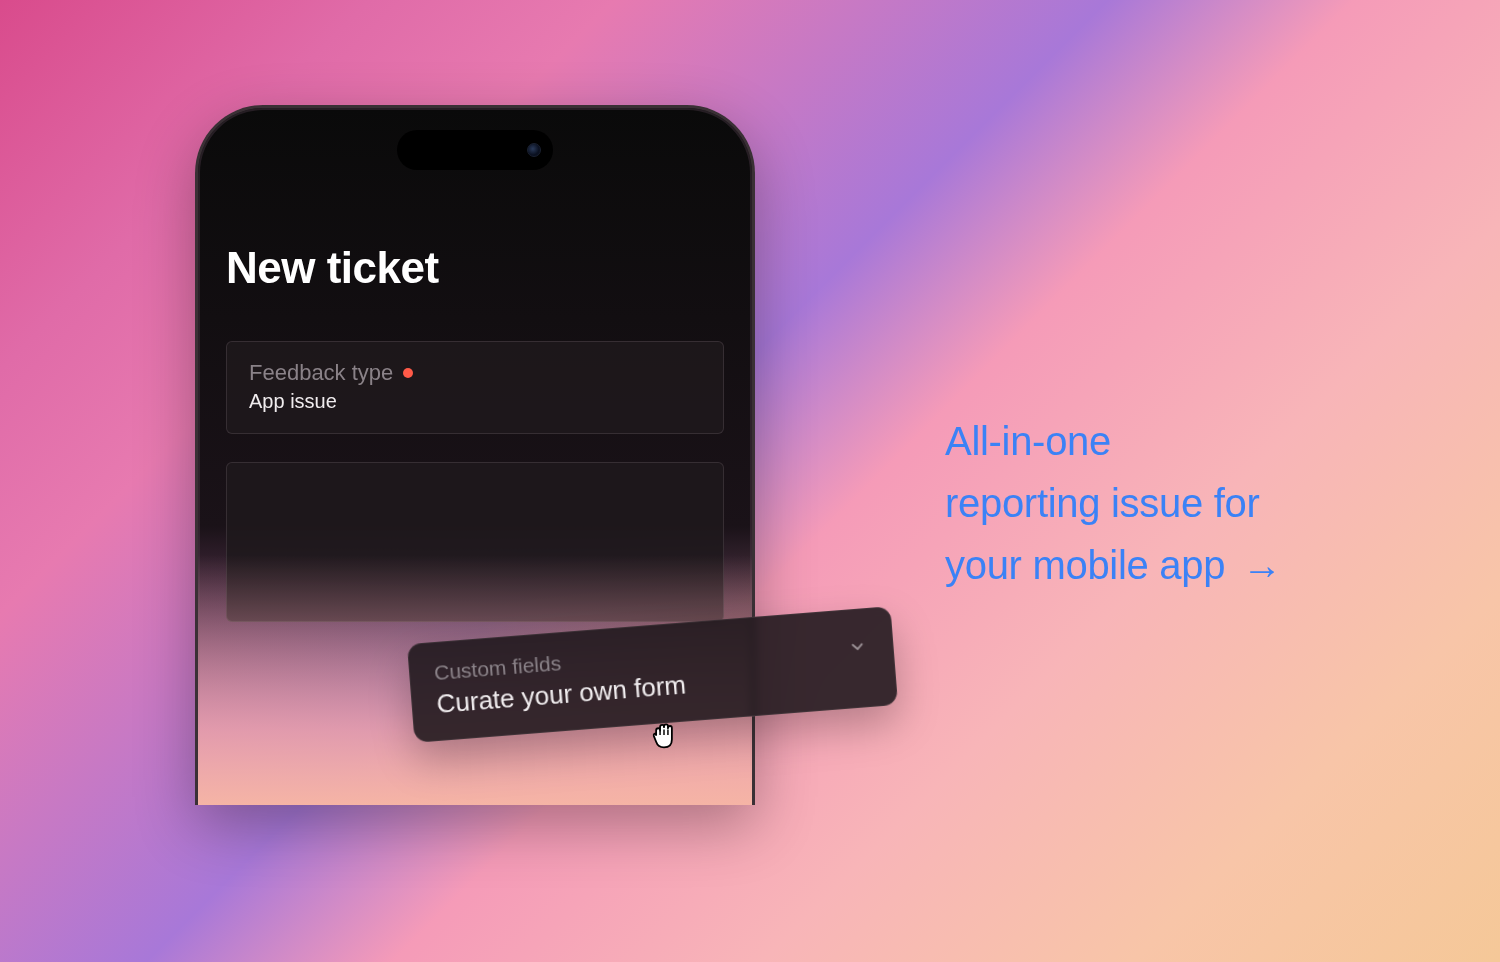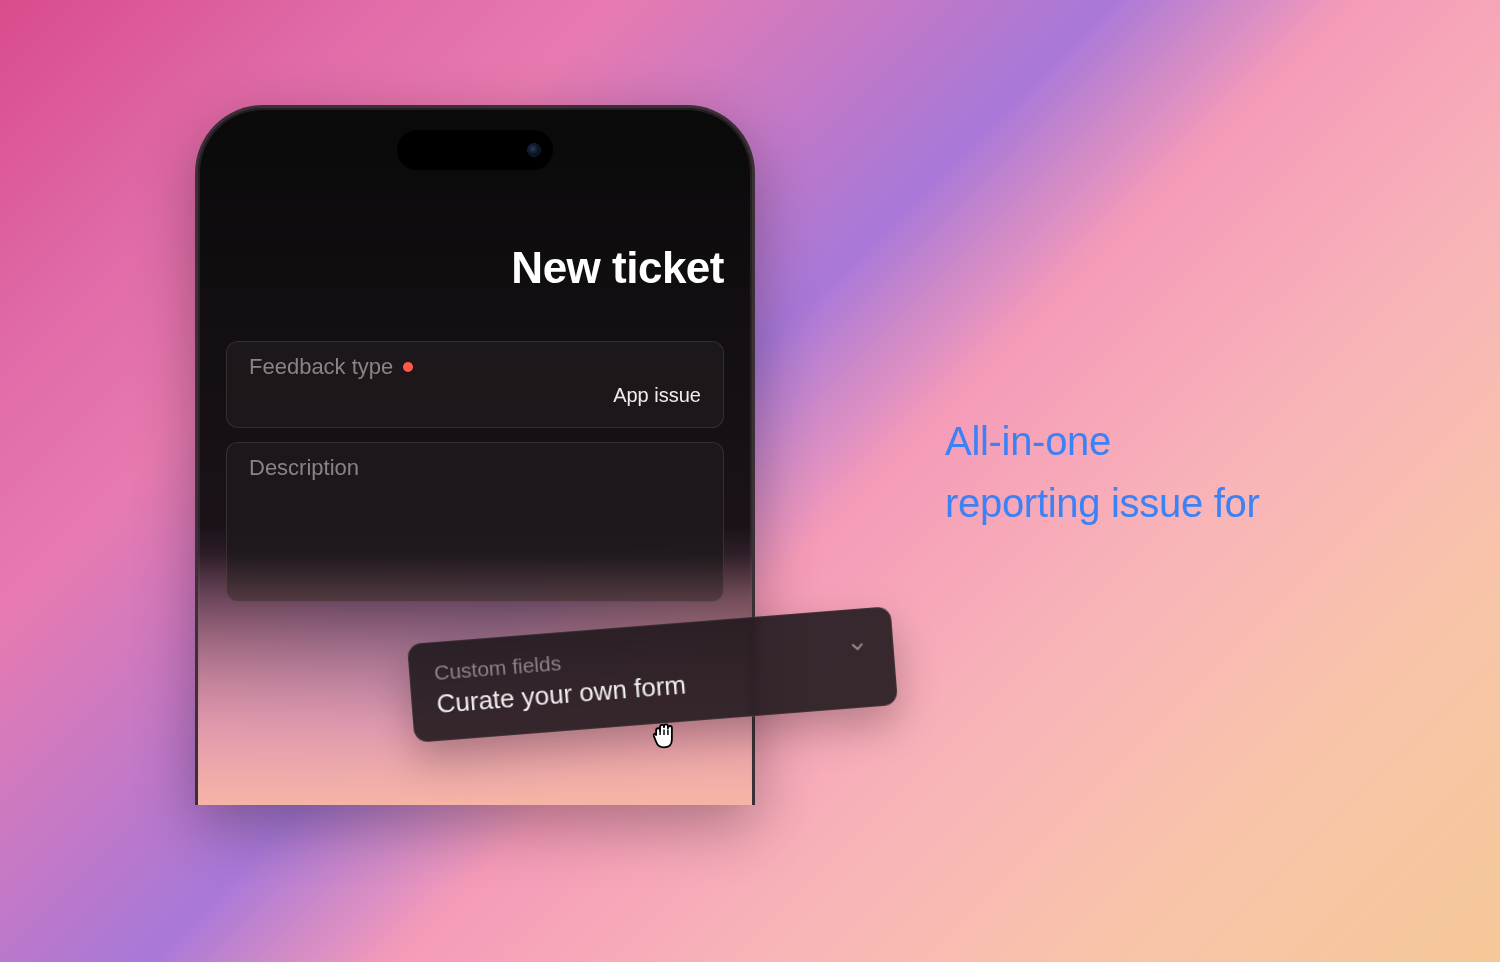--- a/index.html
+++ b/index.html
@@ -71,37 +71,36 @@
       background: #4a3a42;
       border-radius: 3px 0 0 3px;
     }
 
     .side-button.b1 { top: 260px; height: 38px; }
     .side-button.b2 { top: 320px; height: 62px; }
     .side-button.b3 { top: 400px; height: 62px; }
 
     .phone-content {
       padding: 135px 28px 0 28px;
-      text-align: right;
     }
 
     .page-title {
       color: #fff;
       font-size: 44px;
       font-weight: 700;
       letter-spacing: -0.5px;
       margin-bottom: 48px;
     }
 
     .field-card {
       background: rgba(30,25,28,0.85);
       border: 1px solid rgba(80,70,75,0.5);
-      border-radius: 12px;
-      padding: 12px 22px 20px 22px;
-      margin-bottom: 14px;
+      border-radius: 6px;
+      padding: 18px 22px 20px 22px;
+      margin-bottom: 28px;
     }
 
     .field-label {
       color: #8a8288;
       font-size: 22px;
       font-weight: 400;
       margin-bottom: 4px;
       display: flex;
       align-items: center;
       gap: 10px;
@@ -203,23 +202,20 @@
 
     <div class="field-card">
       <div class="field-label">
         <span>Feedback type</span>
         <span class="required-dot"></span>
       </div>
       <div class="field-value">App issue</div>
     </div>
 
     <div class="field-card description-card">
-      <div class="field-label">
-        <span>Description</span>
-      </div>
     </div>
   </div>
 
   <div class="phone-mask"></div>
 </div>
 
 <div class="floating-card">
   <div class="field-label">
     <span>Custom fields</span>
   </div>
@@ -236,13 +232,17 @@
     <path d="M9 16 L9 12 C9 10.5 10 10 11 10 C12 10 12.5 10.5 12.5 12 L12.5 9 C12.5 7.5 13.5 7 14.5 7 C15.5 7 16 7.5 16 9 L16 8.5 C16 7 17 6.5 18 6.5 C19 6.5 19.5 7 19.5 8.5 L19.5 10 C19.5 8.5 20.5 8 21.5 8 C22.5 8 23 8.5 23 10 L23 20 C23 25 20 27 16 27 C12 27 10 25 9 22 L7 17 C6.5 15.5 7.5 14.5 8.5 15 L9 16 Z" fill="#fff" stroke="#000" stroke-width="1.6" stroke-linejoin="round"></path>
     <line x1="12.5" y1="12" x2="12.5" y2="16" stroke="#000" stroke-width="1.3"></line>
     <line x1="16" y1="11" x2="16" y2="16" stroke="#000" stroke-width="1.3"></line>
     <line x1="19.5" y1="11" x2="19.5" y2="16" stroke="#000" stroke-width="1.3"></line>
   </svg>
 </div>
 
 <div class="tagline">
   <div>All-in-one</div>
   <div>reporting issue for</div>
+  <div>
+    <span>your mobile app</span>
+    <span class="arrow-right">→</span>
+  </div>
 </div>
 
 </body></html>

